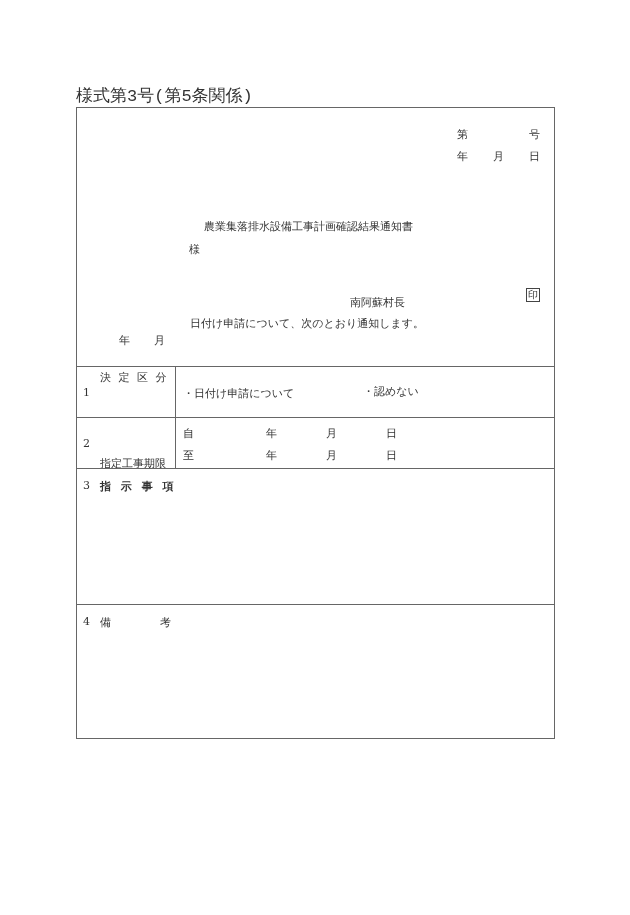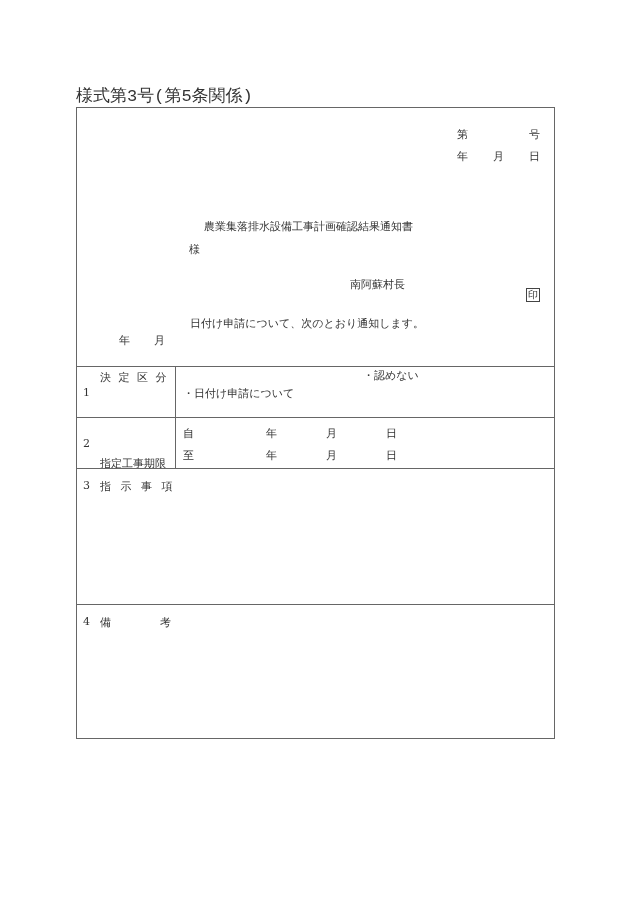--- a/index.html
+++ b/index.html
@@ -21,50 +21,50 @@
   <span class="abs" style="left:380px;top:19px;">第</span>
   <span class="abs" style="left:452px;top:19px;">号</span>
   <span class="abs" style="left:380px;top:41px;">年</span>
   <span class="abs" style="left:416px;top:41px;">月</span>
   <span class="abs" style="left:452px;top:41px;">日</span>
 
   <span class="abs" style="left:127px;top:85px;margin-top:26px;">農業集落排水設備工事計画確認結果通知書</span>
 
   <span class="abs" style="left:112px;top:134px;">様</span>
 
-  <span class="abs" style="left:273px;top:169px;">南阿蘇村長</span>
+  <span class="abs" style="left:273px;top:187px;">南阿蘇村長</span>
   <span class="abs seal" style="left:449px;top:180px;">印</span>
 
   <span class="abs" style="left:42px;top:225px;">年</span>
   <span class="abs" style="left:77px;top:225px;">月</span>
   <span class="abs" style="left:113px;top:208px;">日付け申請について、次のとおり通知します。</span>
 
   <div class="hline" style="top:258px;"></div>
   <span class="abs" style="left:6px;top:278px;">1</span>
   <span class="abs" style="left:23px;top:262px;letter-spacing:2px;">決 定 区 分</span>
   <span class="abs" style="left:106px;top:278px;">・日付け申請について</span>
-  <span class="abs" style="left:286px;top:260px;text-align:right;">・認めない</span>
+  <span class="abs" style="left:286px;top:276px;text-align:right;">・認めない</span>
 
   <div class="hline" style="top:309px;"></div>
   <span class="abs" style="left:6px;top:329px;">2</span>
   <span class="abs" style="left:23px;top:348px;">指定工事期限</span>
 
   <span class="abs" style="left:106px;top:318px;">自</span>
   <span class="abs" style="left:189px;top:318px;">年</span>
   <span class="abs" style="left:249px;top:318px;">月</span>
   <span class="abs" style="left:309px;top:318px;">日</span>
 
   <span class="abs" style="left:106px;top:340px;">至</span>
   <span class="abs" style="left:189px;top:340px;">年</span>
   <span class="abs" style="left:249px;top:340px;">月</span>
   <span class="abs" style="left:309px;top:340px;">日</span>
 
   <div class="vline" style="top:258px;height:102px;"></div>
 
   <div class="hline" style="top:360px;"></div>
   <span class="abs" style="left:6px;top:371px;">3</span>
-  <span class="abs" style="left:23px;top:371px;letter-spacing:3px;">指 示 事 項</span>
+  <span class="abs" style="left:23px;top:371px;letter-spacing:3px;font-weight:bold;">指 示 事 項</span>
 
   <div class="hline" style="top:496px;"></div>
   <span class="abs" style="left:6px;top:507px;">4</span>
   <span class="abs" style="left:23px;top:507px;">備</span>
   <span class="abs" style="left:83px;top:507px;">考</span>
 </div>
 
 </body></html>

